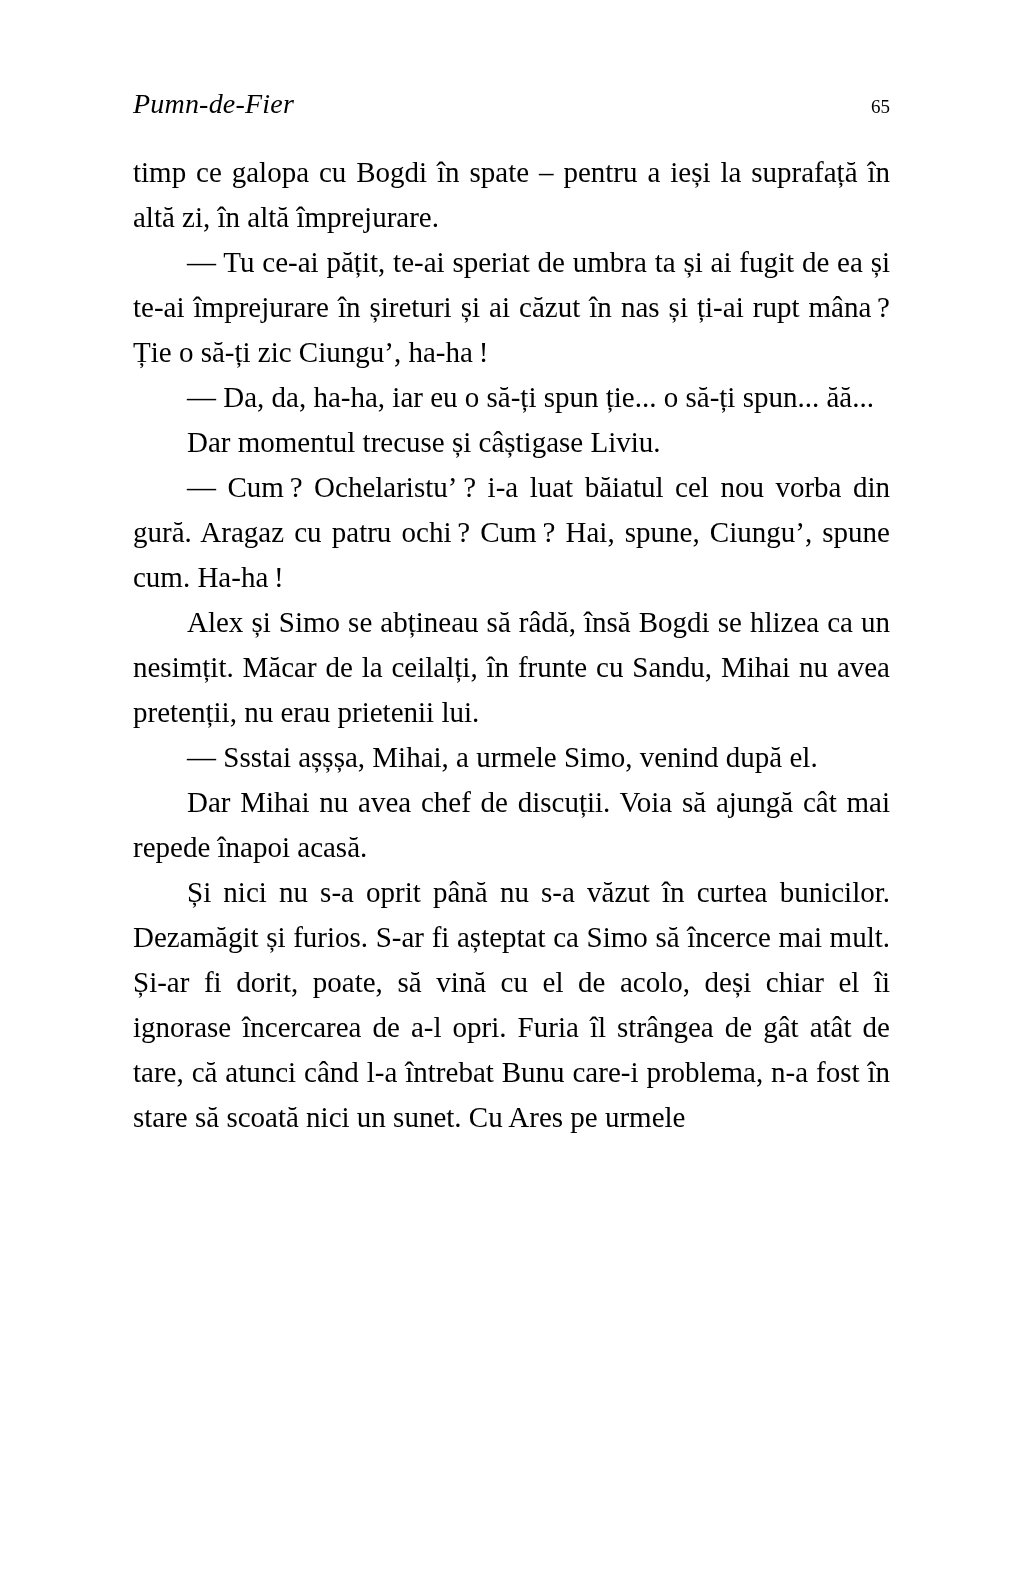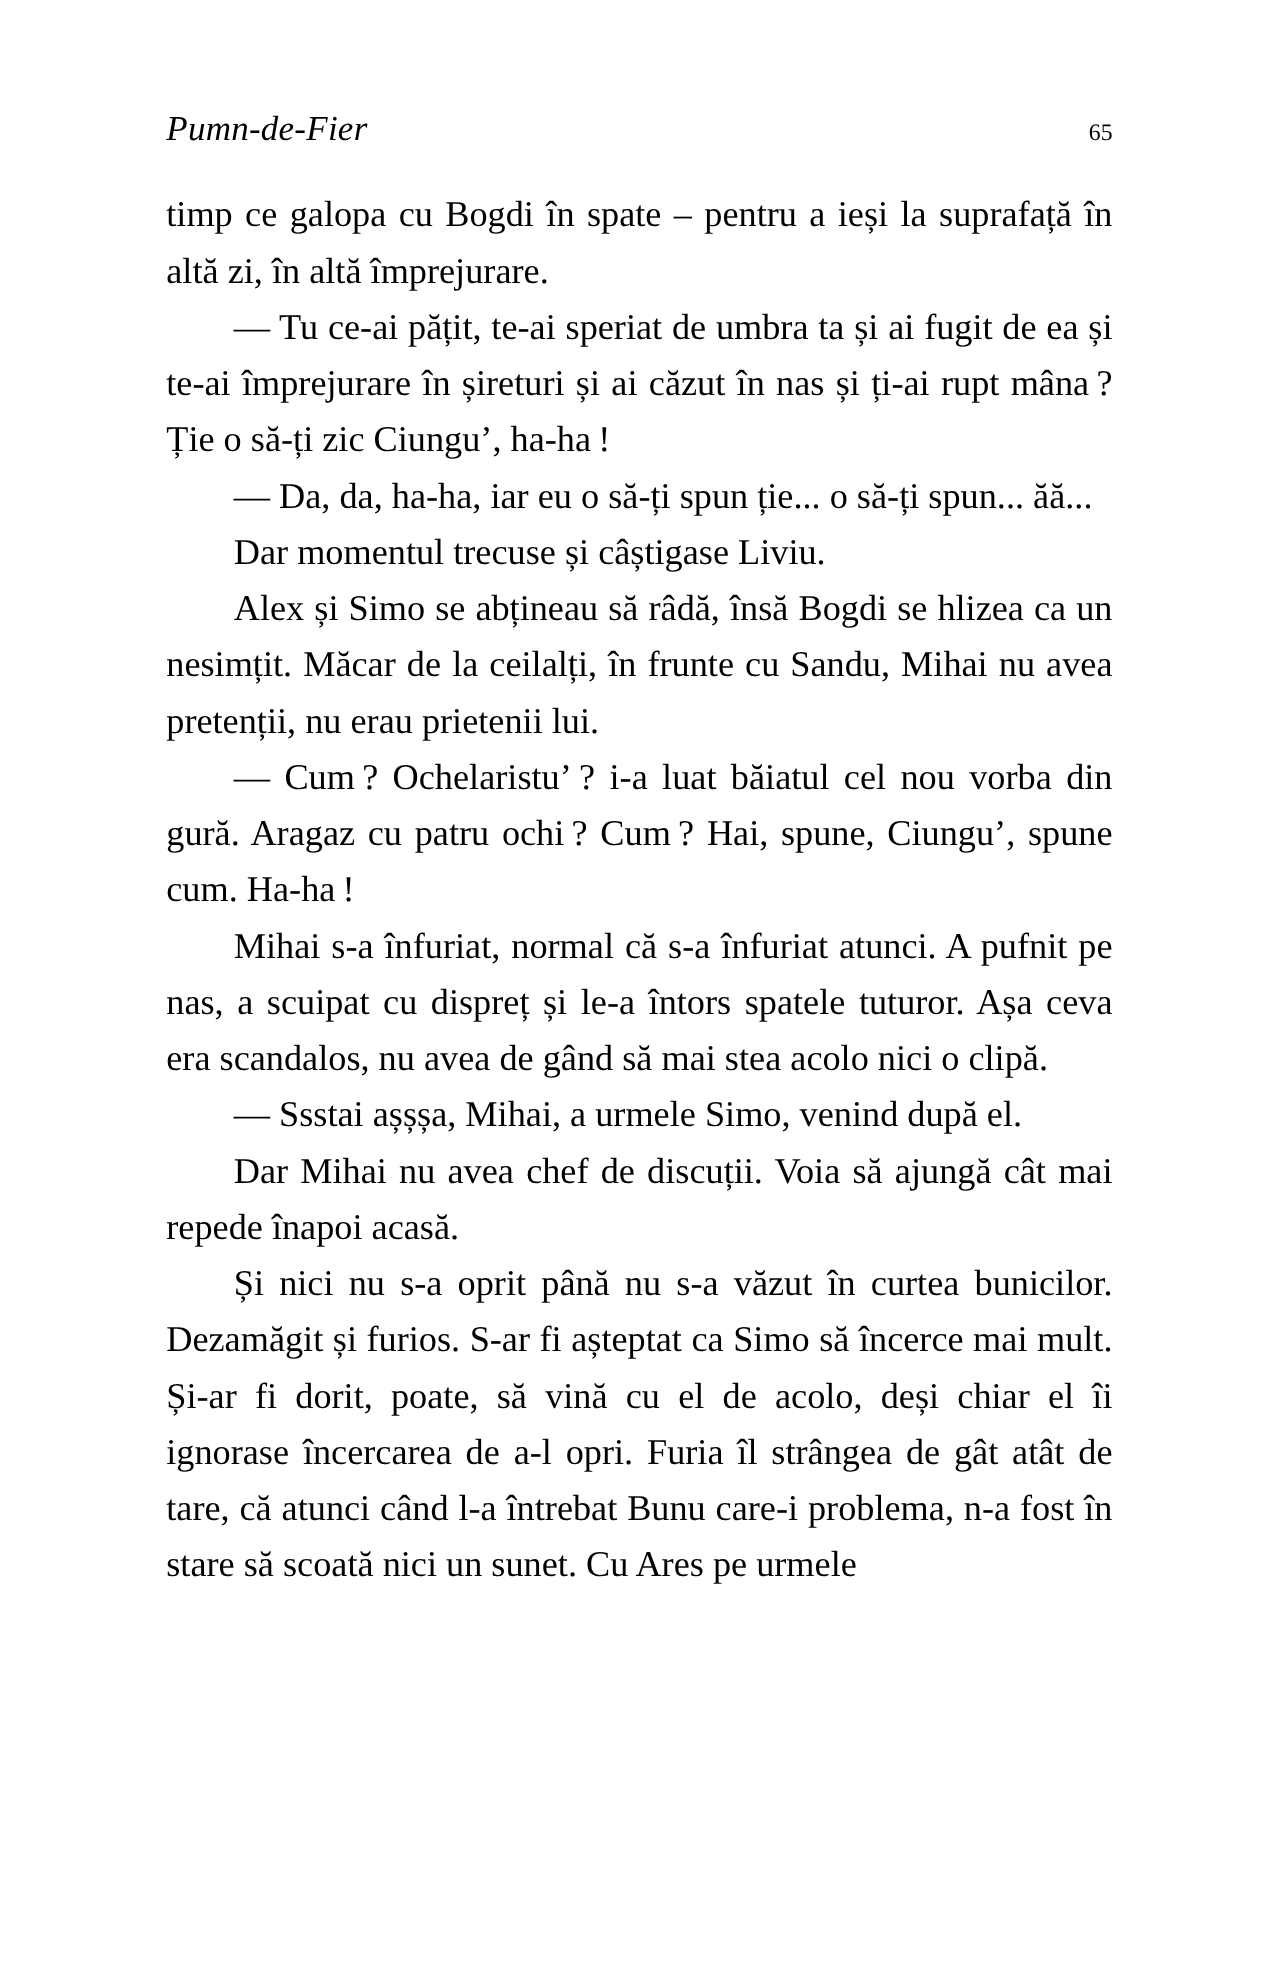--- a/index.html
+++ b/index.html
@@ -53,20 +53,19 @@
   <div class="page-header">
     <span class="running-title">Pumn-de-Fier</span>
     <span class="page-number">65</span>
   </div>
 
   <div class="body-text">
     <p class="no-indent">timp ce galopa cu Bogdi în spate – pentru a ieși la suprafață în altă zi, în altă împrejurare.</p>
     <p>— Tu ce-ai pățit, te-ai speriat de umbra ta și ai fugit de ea și te-ai împrejurare în șireturi și ai căzut în nas și ți-ai rupt mâna ? Ție o să-ți zic Ciungu’, ha-ha !</p>
     <p>— Da, da, ha-ha, iar eu o să-ți spun ție... o să-ți spun... ăă...</p>
     <p>Dar momentul trecuse și câștigase Liviu.</p>
+    <p>— Cum ? Ochelaristu’ ? i-a luat băiatul cel nou vorba din gură. Aragaz cu patru ochi ? Cum ? Hai, spune, Ciungu’, spune cum. Ha-ha !</p>
     <p>Alex și Simo se abțineau să râdă, însă Bogdi se hlizea ca un nesimțit. Măcar de la ceilalți, în frunte cu Sandu, Mihai nu avea pretenții, nu erau prietenii lui.</p>
-    <p>— Cum ? Ochelaristu’ ? i-a luat băiatul cel nou vorba din gură. Aragaz cu patru ochi ? Cum ? Hai, spune, Ciungu’, spune cum. Ha-ha !</p>
-    <p>Mihai s-a înfuriat, normal că s-a înfuriat atunci. A pufnit pe nas, a scuipat cu dispreț și le-a întors spatele tuturor. Așa ceva era scandalos, nu avea de gând să mai stea acolo nici o clipă.</p>
     <p>— Ssstai așșșa, Mihai, a urmele Simo, venind după el.</p>
     <p>Dar Mihai nu avea chef de discuții. Voia să ajungă cât mai repede înapoi acasă.</p>
     <p>Și nici nu s-a oprit până nu s-a văzut în curtea bunicilor. Dezamăgit și furios. S-ar fi așteptat ca Simo să încerce mai mult. Și-ar fi dorit, poate, să vină cu el de acolo, deși chiar el îi ignorase încercarea de a-l opri. Furia îl strângea de gât atât de tare, că atunci când l-a întrebat Bunu care-i problema, n-a fost în stare să scoată nici un sunet. Cu Ares pe urmele</p>
   </div>
 </div>
 
 </body></html>

